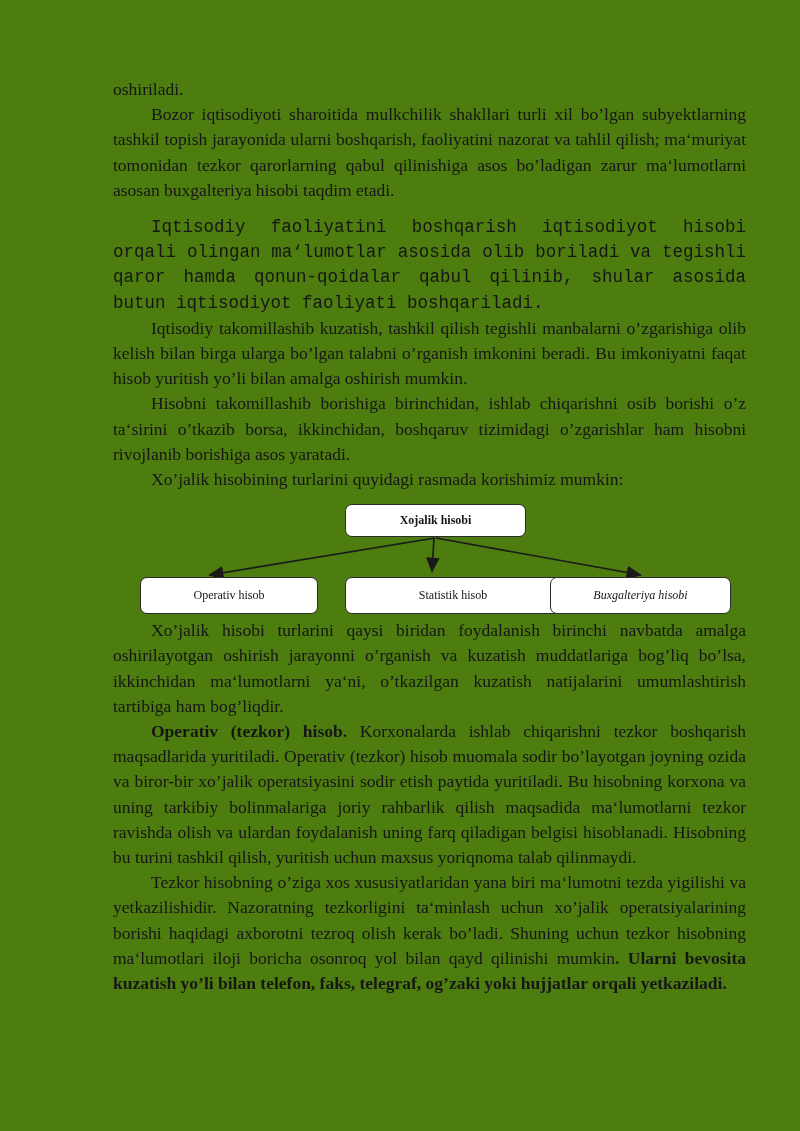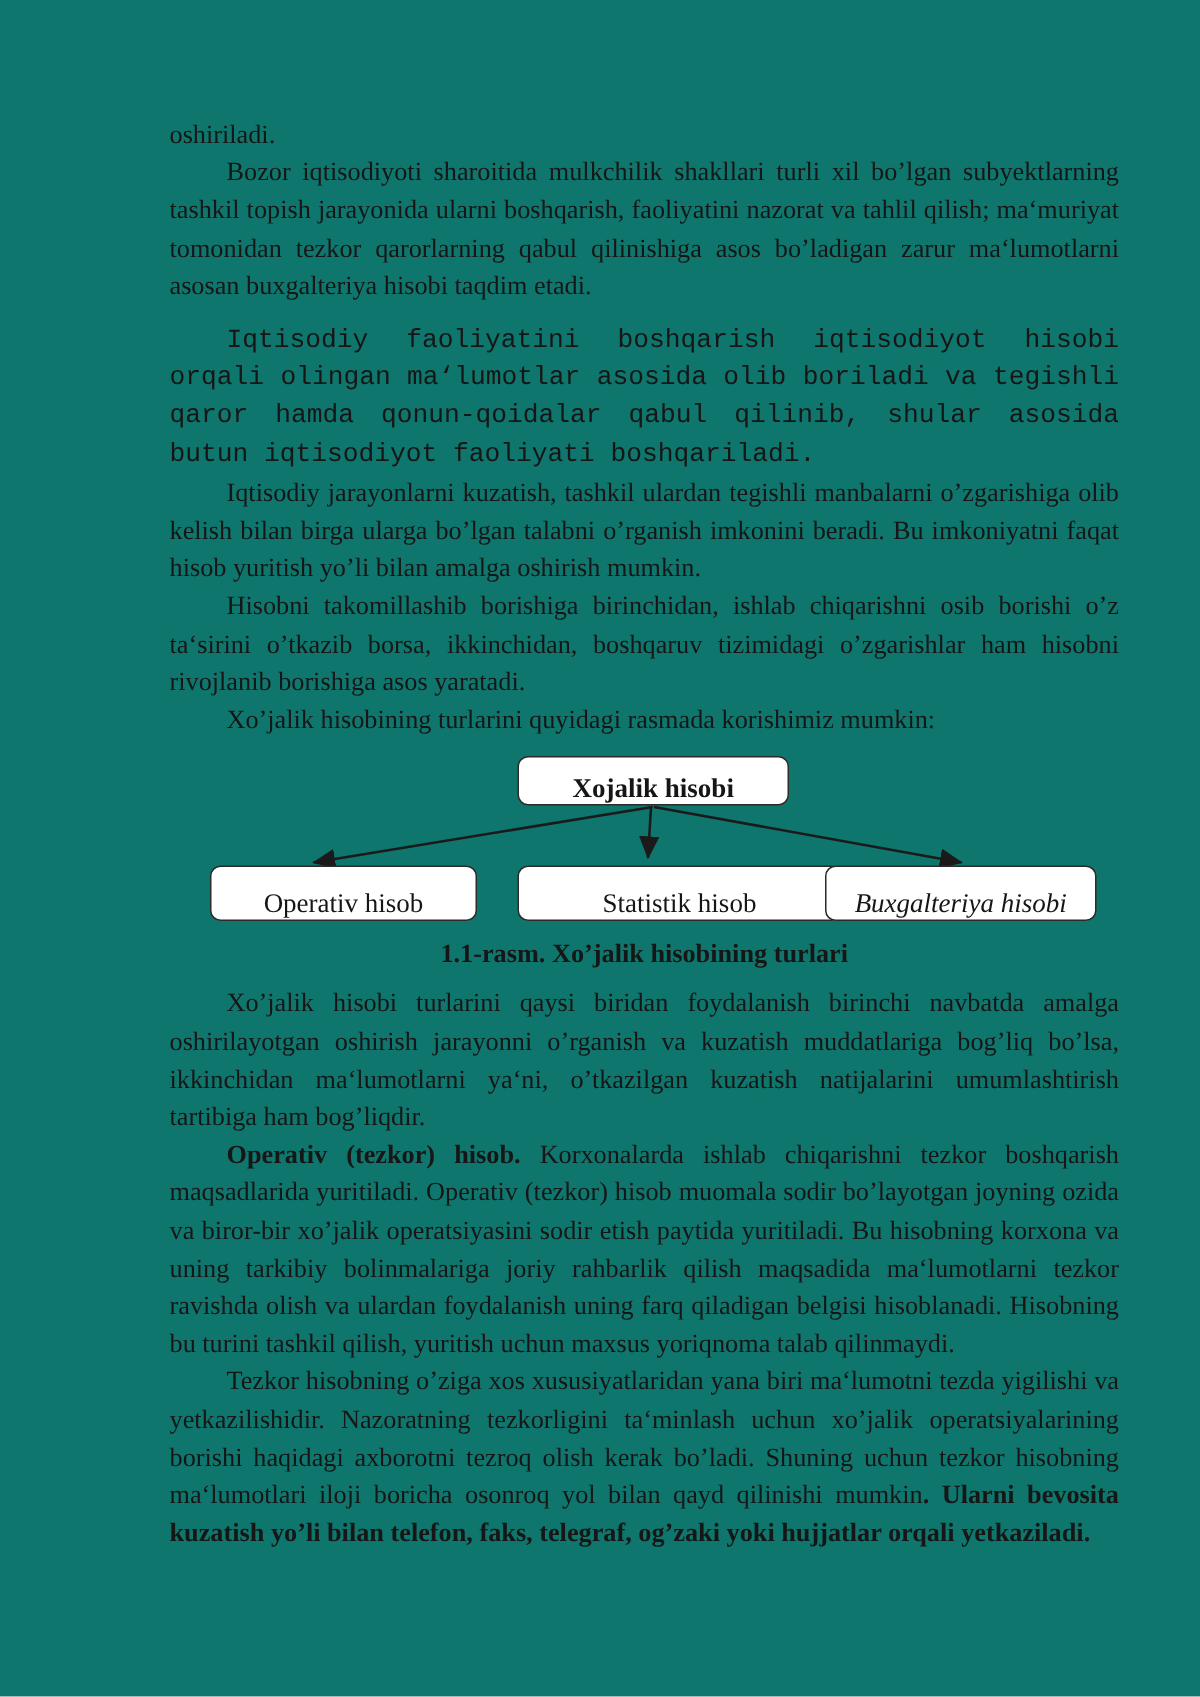--- a/index.html
+++ b/index.html
@@ -1,20 +1,20 @@
 <!DOCTYPE html>
 <html><head>
 <meta charset="utf-8">
 <style>
   html, body { margin: 0; padding: 0; background: #ffffff; }
   .page {
     position: relative;
     width: 800px;
     height: 1131px;
-    background: #0f766e;
+    background: #4d7c0f;
     font-family: "Liberation Serif", "DejaVu Serif", serif;
     color: #161616;
     overflow: hidden;
   }
   .content {
     position: absolute;
     left: 113px;
     top: 77px;
     width: 633px;
     font-size: 17.5px;
@@ -32,25 +32,25 @@
     height: 116px;
     margin-top: 10px;
   }
   .dg-box {
     position: absolute;
     box-sizing: border-box;
     border: 1.6px solid #2b2b2b;
     border-radius: 7px;
     background: #ffffff;
     display: flex;
-    align-items: flex-end;
+    align-items: center;
     justify-content: center;
     text-align: center;
     text-indent: 0;
-    font-size: 18px;
+    font-size: 12px;
     line-height: 1.1;
   }
   .dg-root { left: 232px; top: 2px; width: 181px; height: 33px; font-weight: bold; }
   .dg-c1   { left: 27px;  top: 75px; width: 178px; height: 37px; }
   .dg-c2   { left: 232px; top: 75px; width: 216px; height: 37px; }
   .dg-c3   { left: 437px; top: 75px; width: 181px; height: 37px; font-style: italic; }
   .dg-arrows { position: absolute; left: 0; top: 0; width: 633px; height: 116px; }
 
   .caption {
     text-align: center;
@@ -61,21 +61,21 @@
 </style>
 </head>
 <body>
 
 <div class="page">
   <div class="content">
 
     <p class="no-indent">oshiriladi.</p>
     <p>Bozor iqtisodiyoti sharoitida mulkchilik shakllari turli xil bo’lgan subyektlarning tashkil topish jarayonida ularni boshqarish, faoliyatini nazorat va tahlil qilish; ma‘muriyat tomonidan tezkor qarorlarning qabul qilinishiga asos bo’ladigan zarur ma‘lumotlarni asosan buxgalteriya hisobi taqdim etadi.</p>
     <p class="space-before">Iqtisodiy faoliyatini boshqarish iqtisodiyot hisobi orqali olingan ma‘lumotlar asosida olib boriladi va tegishli qaror hamda qonun-qoidalar qabul qilinib, shular asosida butun iqtisodiyot faoliyati boshqariladi.</p>
-    <p>Iqtisodiy jarayonlarni kuzatish, tashkil ulardan tegishli manbalarni o’zgarishiga olib kelish bilan birga ularga bo’lgan talabni o’rganish imkonini beradi. Bu imkoniyatni faqat hisob yuritish yo’li bilan amalga oshirish mumkin.</p>
+    <p>Iqtisodiy takomillashib kuzatish, tashkil qilish tegishli manbalarni o’zgarishiga olib kelish bilan birga ularga bo’lgan talabni o’rganish imkonini beradi. Bu imkoniyatni faqat hisob yuritish yo’li bilan amalga oshirish mumkin.</p>
     <p>Hisobni takomillashib borishiga birinchidan, ishlab chiqarishni osib borishi o’z ta‘sirini o’tkazib borsa, ikkinchidan, boshqaruv tizimidagi o’zgarishlar ham hisobni rivojlanib borishiga asos yaratadi.</p>
     <p>Xo’jalik hisobining turlarini quyidagi rasmada korishimiz mumkin:</p>
 
     <div class="diagram">
       <svg class="dg-arrows" viewBox="0 0 633 116" xmlns="http://www.w3.org/2000/svg">
         <defs>
           <marker id="ah" markerWidth="11" markerHeight="9" refX="8.5" refY="4" orient="auto">
             <path d="M0,0 L9,4 L0,8 z" fill="#1a1a1a"></path>
           </marker>
         </defs>
@@ -90,20 +90,19 @@
         <span>Operativ hisob</span>
       </div>
       <div class="dg-box dg-c2">
         <span>Statistik hisob</span>
       </div>
       <div class="dg-box dg-c3">
         <span>Buxgalteriya hisobi</span>
       </div>
     </div>
 
-    <p class="caption">1.1-rasm. Xo’jalik hisobining turlari</p>
 
     <p>Xo’jalik hisobi turlarini qaysi biridan foydalanish birinchi navbatda amalga oshirilayotgan oshirish jarayonni o’rganish va kuzatish muddatlariga bog’liq bo’lsa, ikkinchidan ma‘lumotlarni ya‘ni, o’tkazilgan kuzatish natijalarini umumlashtirish tartibiga ham bog’liqdir.</p>
     <p><span class="bold">Operativ (tezkor) hisob.</span><span> Korxonalarda ishlab chiqarishni tezkor boshqarish maqsadlarida yuritiladi. Operativ (tezkor) hisob muomala sodir bo’layotgan joyning ozida va biror-bir xo’jalik operatsiyasini sodir etish paytida yuritiladi. Bu hisobning korxona va uning tarkibiy bolinmalariga joriy rahbarlik qilish maqsadida ma‘lumotlarni tezkor ravishda olish va ulardan foydalanish uning farq qiladigan belgisi hisoblanadi. Hisobning bu turini tashkil qilish, yuritish uchun maxsus yoriqnoma talab qilinmaydi.</span></p>
     <p><span>Tezkor hisobning o’ziga xos xususiyatlaridan yana biri ma‘lumotni tezda yigilishi va yetkazilishidir. Nazoratning tezkorligini ta‘minlash uchun xo’jalik operatsiyalarining borishi haqidagi axborotni tezroq olish kerak bo’ladi. Shuning uchun tezkor hisobning ma‘lumotlari iloji boricha osonroq yol bilan qayd qilinishi mumkin</span><span class="bold">. Ularni bevosita kuzatish yo’li bilan telefon, faks, telegraf, og’zaki yoki hujjatlar orqali yetkaziladi.</span></p>
 
   </div>
 </div>
 
 </body></html>

